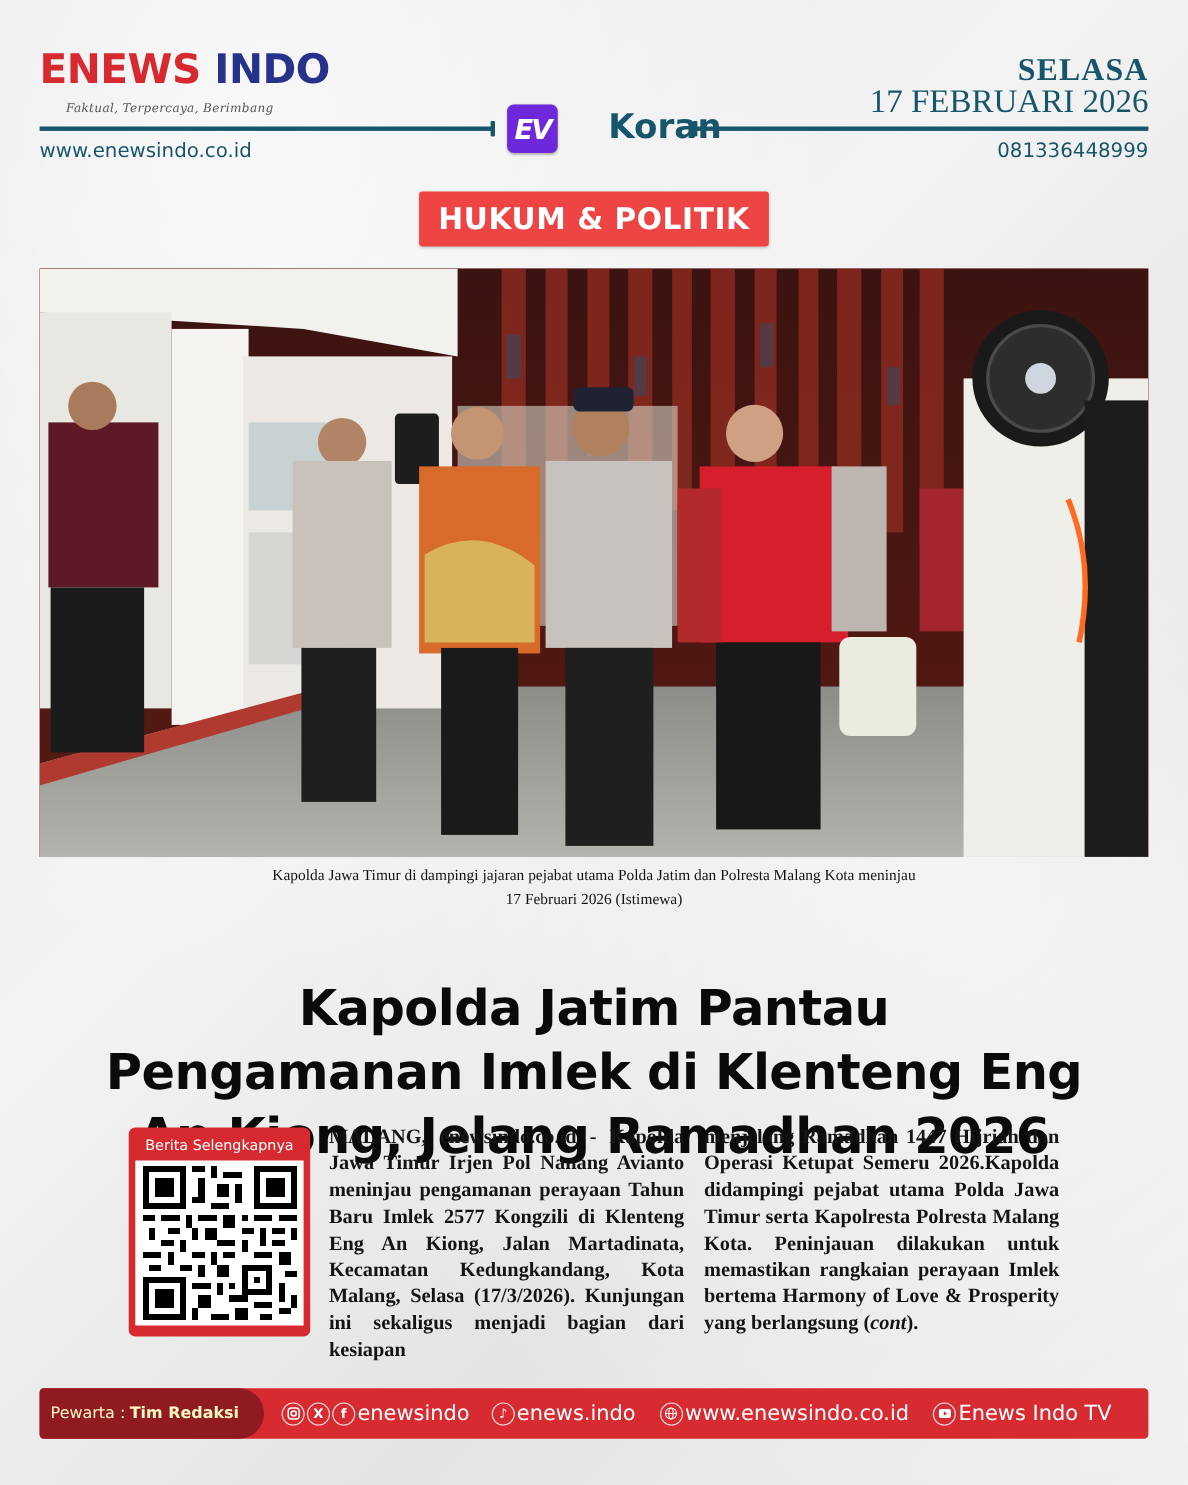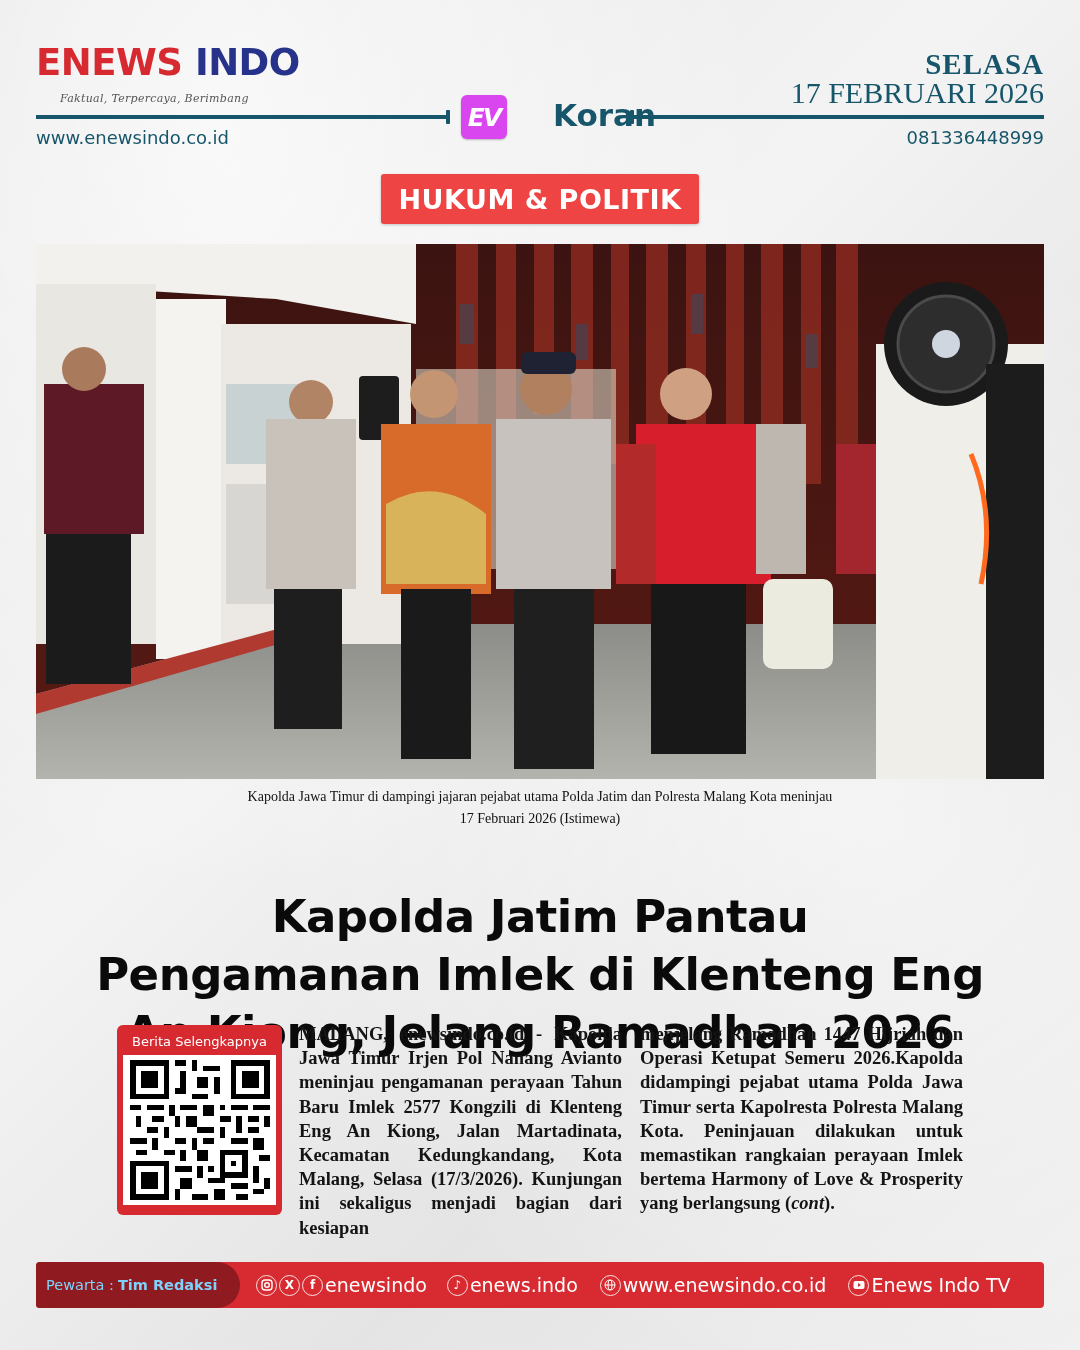--- a/index.html
+++ b/index.html
@@ -23,21 +23,21 @@
   .tagline { left: 60px; top: 92px; font-family: "DejaVu Serif", serif; font-style: italic; font-size: 11px; color: #555; letter-spacing: 0.3px; }
   .rule { height: 4px; background: #17566a; top: 115px; }
   .rule-left { left: 36px; width: 412px; }
   .rule-right { left: 632px; width: 412px; }
   .tick { width: 4px; height: 14px; background: #17566a; top: 110px; border-radius: 1px; }
   .website { left: 36px; top: 127px; font-family: "DejaVu Sans", sans-serif; font-size: 18px; color: #17566a; }
   .phone { right: 36px; top: 127px; font-family: "DejaVu Sans", sans-serif; font-size: 18px; color: #17566a; text-align: right; }
   .day { right: 36px; top: 48px; font-family: "Liberation Serif", serif; font-weight: bold; font-size: 29px; color: #17566a; letter-spacing: 1px; }
   .date { right: 36px; top: 76px; font-family: "Liberation Serif", serif; font-size: 30px; color: #17566a; }
 
-  .ev-logo { left: 461px; top: 95px; width: 46px; height: 44px; background: #d946ef; border-radius: 6px; display: flex; align-items: center; justify-content: center; box-shadow: 0 1px 2px rgba(0,0,0,0.25); }
+  .ev-logo { left: 461px; top: 95px; width: 46px; height: 44px; background: #6d28d9; border-radius: 6px; display: flex; align-items: center; justify-content: center; box-shadow: 0 1px 2px rgba(0,0,0,0.25); }
   .ev-logo span { color: #fff; font-family: "DejaVu Sans", sans-serif; font-weight: bold; font-style: italic; font-size: 25px; letter-spacing: -2px; }
   .koran { left: 514px; top: 97px; font-family: "DejaVu Sans", sans-serif; font-weight: bold; font-size: 31px; color: #17566a; margin-left: 39px; }
 
   .category { left: 381px; top: 174px; width: 318px; height: 50px; background: #ef4444; border-radius: 3px; display: flex; align-items: center; justify-content: center; box-shadow: 0 1px 3px rgba(0,0,0,0.2); }
   .category span { color: #fff; font-family: "DejaVu Sans", sans-serif; font-weight: bold; font-size: 27px; letter-spacing: 0.5px; }
 
   
   .photo { left: 36px; top: 244px; width: 1008px; height: 535px; overflow: hidden; background: #6b2a24; }
   .photo svg { display: block; }
 
@@ -50,21 +50,21 @@
   .qr-title { color: #fff; font-family: "DejaVu Sans", sans-serif; font-size: 13px; text-align: center; height: 22px; line-height: 22px; }
   .qr-box { background: #fff; width: 153px; height: 150px; margin-top: 2px; display: flex; align-items: center; justify-content: center; }
 
   .col { top: 1022px; width: 323px; font-family: "Liberation Serif", serif; font-weight: bold; font-size: 18.5px; line-height: 24.2px; text-align: justify; color: #141414; }
   .col1 { left: 299px; }
   .col2 { left: 640px; }
   .col2 em { font-style: italic; }
 
   
   .footer { left: 36px; top: 1262px; width: 1008px; height: 46px; background: #d82b31; border-radius: 4px; display: flex; align-items: center; }
-  .author { height: 46px; width: 204px; background: #8f1a20; border-radius: 4px 24px 24px 4px; display: flex; align-items: center; padding-left: 10px; color: #7dd3fc; font-family: "DejaVu Sans", sans-serif; font-size: 14.5px; white-space: nowrap; }
+  .author { height: 46px; width: 204px; background: #8f1a20; border-radius: 4px 24px 24px 4px; display: flex; align-items: center; padding-left: 10px; color: #fef9c3; font-family: "DejaVu Sans", sans-serif; font-size: 14.5px; white-space: nowrap; }
   .author b { font-weight: bold; margin-left: 4px; }
   .social { display: flex; align-items: center; color: #fff; font-family: "DejaVu Sans", sans-serif; font-size: 19px; white-space: nowrap; }
   .circ { width: 21px; height: 21px; border: 1.3px solid rgba(255,255,255,0.85); border-radius: 50%; display: inline-flex; align-items: center; justify-content: center; font-size: 12px; font-weight: bold; margin-right: 2px; line-height: 1; }
 </style>
 </head>
 <body>
 
 <div class="abs brand"><span class="b1">ENEWS</span> <span class="b2">INDO</span></div>
 <div class="abs tagline">Faktual, Terpercaya, Berimbang</div>
 

